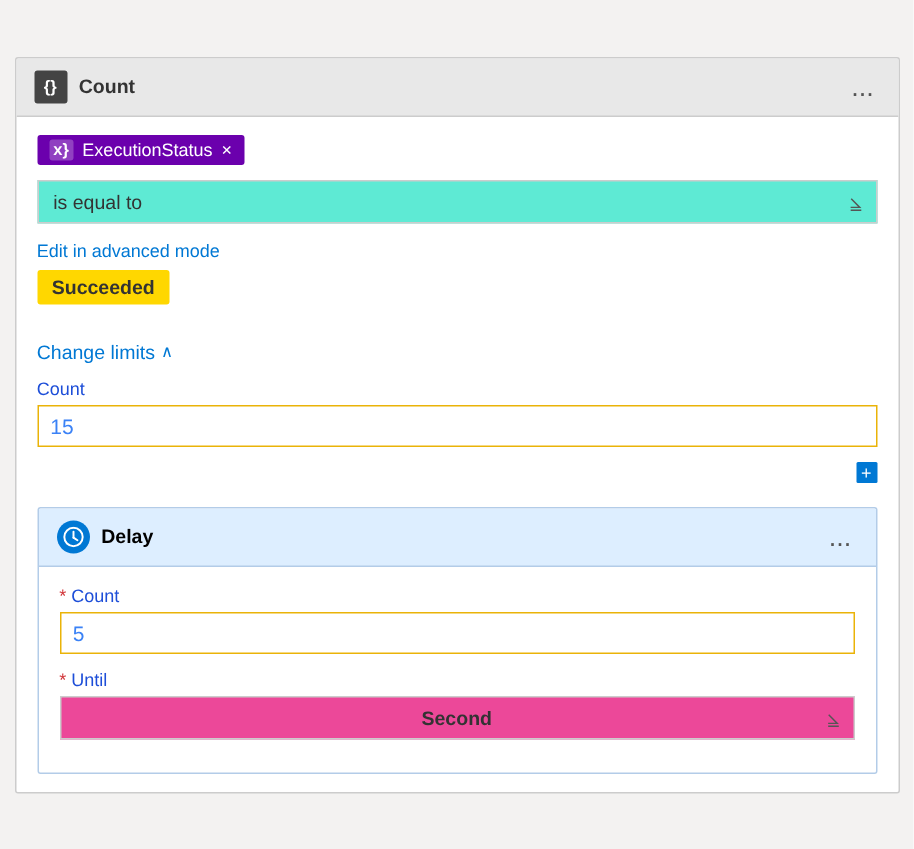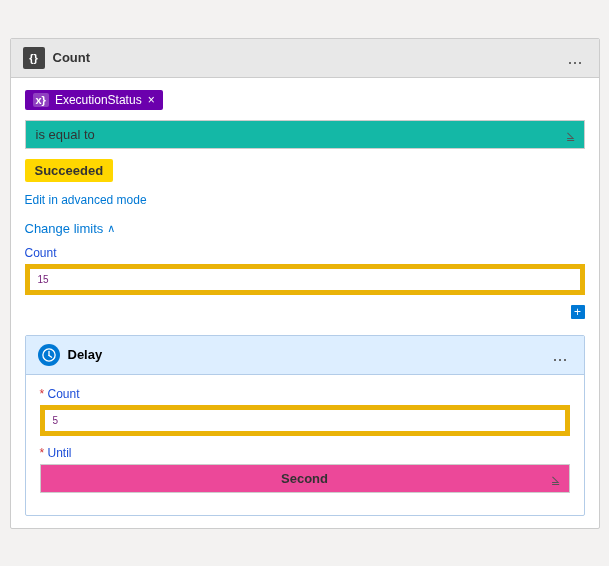--- a/index.html
+++ b/index.html
@@ -97,21 +97,21 @@
     
     .dropdown-row {
       margin-bottom: 10px;
     }
     .dropdown-select {
       width: 100%;
       border: 1px solid #ccc;
       padding: 6px 10px;
       font-size: 13px;
       appearance: none;
-      background: #14b8a6;
+      background: #5eead4;
       cursor: pointer;
       color: #333;
     }
     .dropdown-wrapper {
       position: relative;
     }
     .dropdown-wrapper .chevron {
       position: absolute;
       right: 10px;
       top: 50%;
@@ -162,24 +162,24 @@
       font-size: 12px;
       color: #1d4ed8;
       margin-bottom: 4px;
     }
     .field-label.required::before {
       content: '* ';
       color: #d13438;
     }
     .text-input {
       width: 100%;
-      border: 5px solid #eab308;
+      border: 1px solid #eab308;
       padding: 5px 8px;
-      font-size: 10px;
-      color: #701a75;
+      font-size: 14px;
+      color: #3b82f6;
       outline: none;
     }
     .dynamic-content-row {
       display: flex;
       justify-content: flex-end;
       margin-top: 4px;
       margin-bottom: 10px;
     }
     .dynamic-content-btn {
       background: none;
@@ -306,26 +306,26 @@
     <div class="dropdown-row dropdown-wrapper">
       <select class="dropdown-select">
         <option>is equal to</option>
         <option>is not equal to</option>
         <option>contains</option>
         <option>does not contain</option>
       </select>
       <span class="chevron">⦥</span>
     </div>
 
+    <div style="margin-bottom: 6px;">
+      <a class="edit-link">Edit in advanced mode</a>
+    </div>
+
     <div>
       <span class="succeeded-badge">Succeeded</span>
-    </div>
-
-    <div style="margin-bottom: 6px;">
-      <a class="edit-link">Edit in advanced mode</a>
     </div>
 
     <div class="change-limits-row">
       <button class="change-limits-btn">
         <span>Change limits</span>
         <span class="caret-up">∧</span>
       </button>
     </div>
 
     <div class="field-row">

